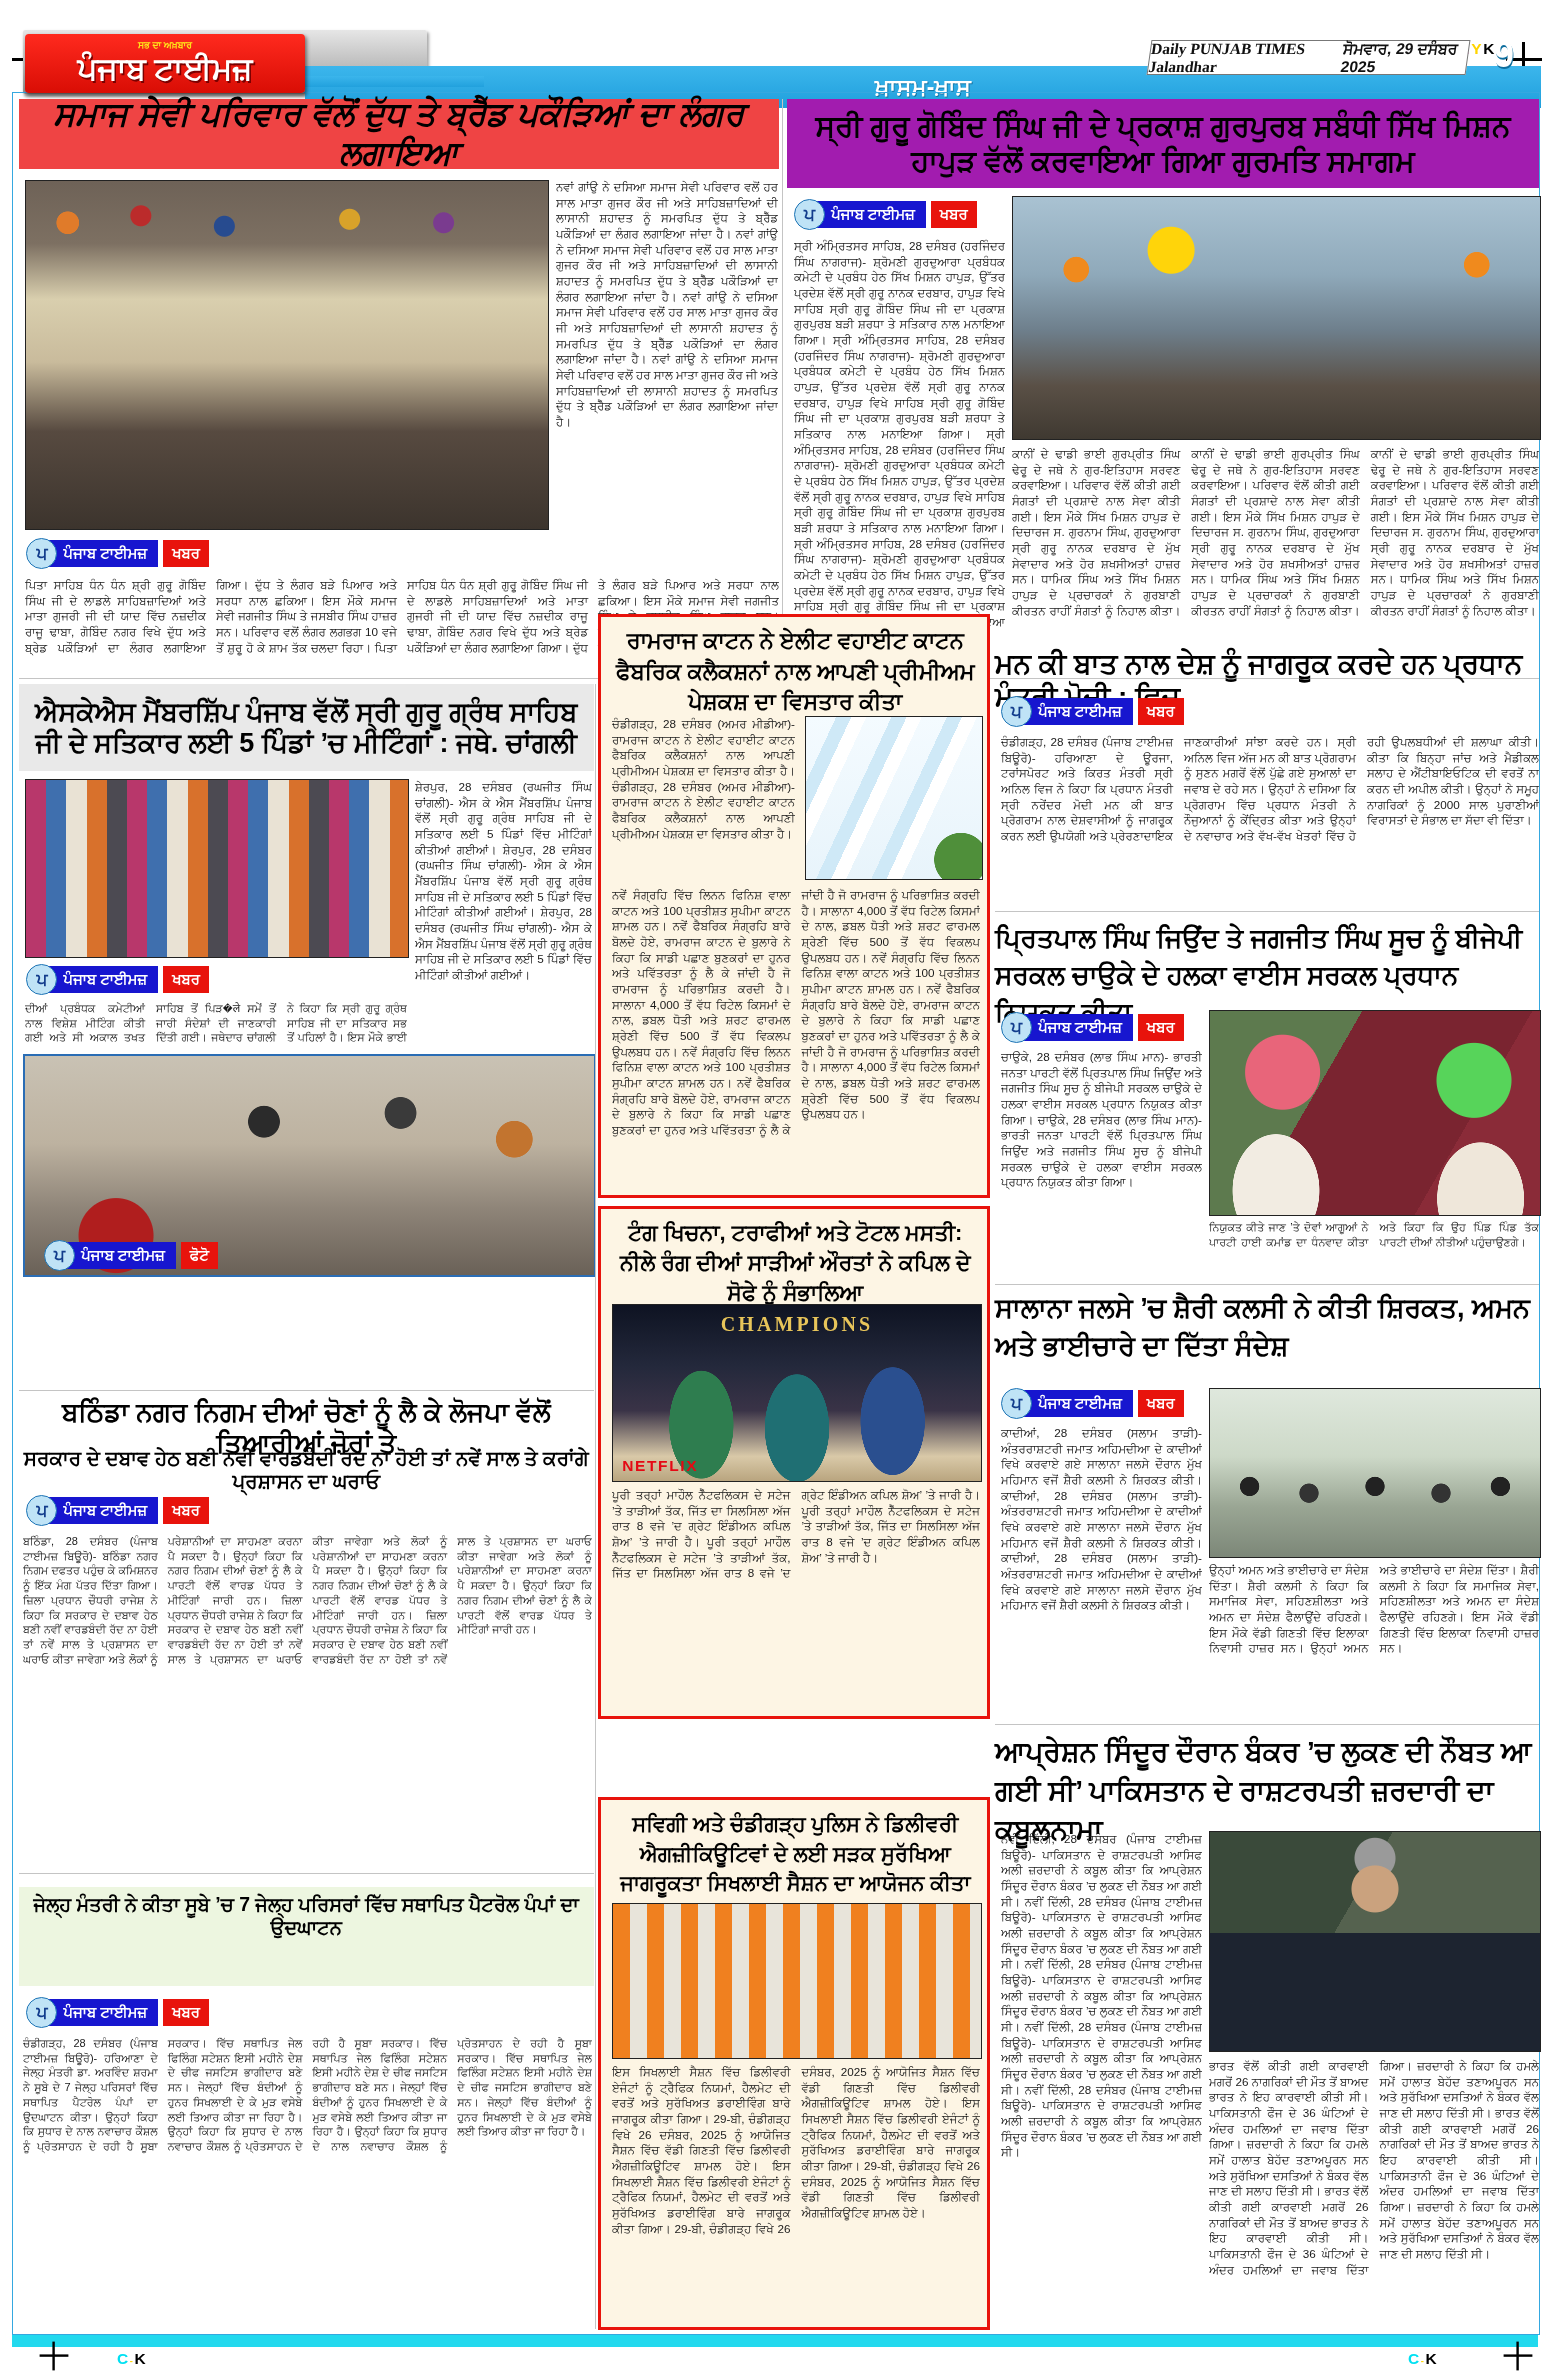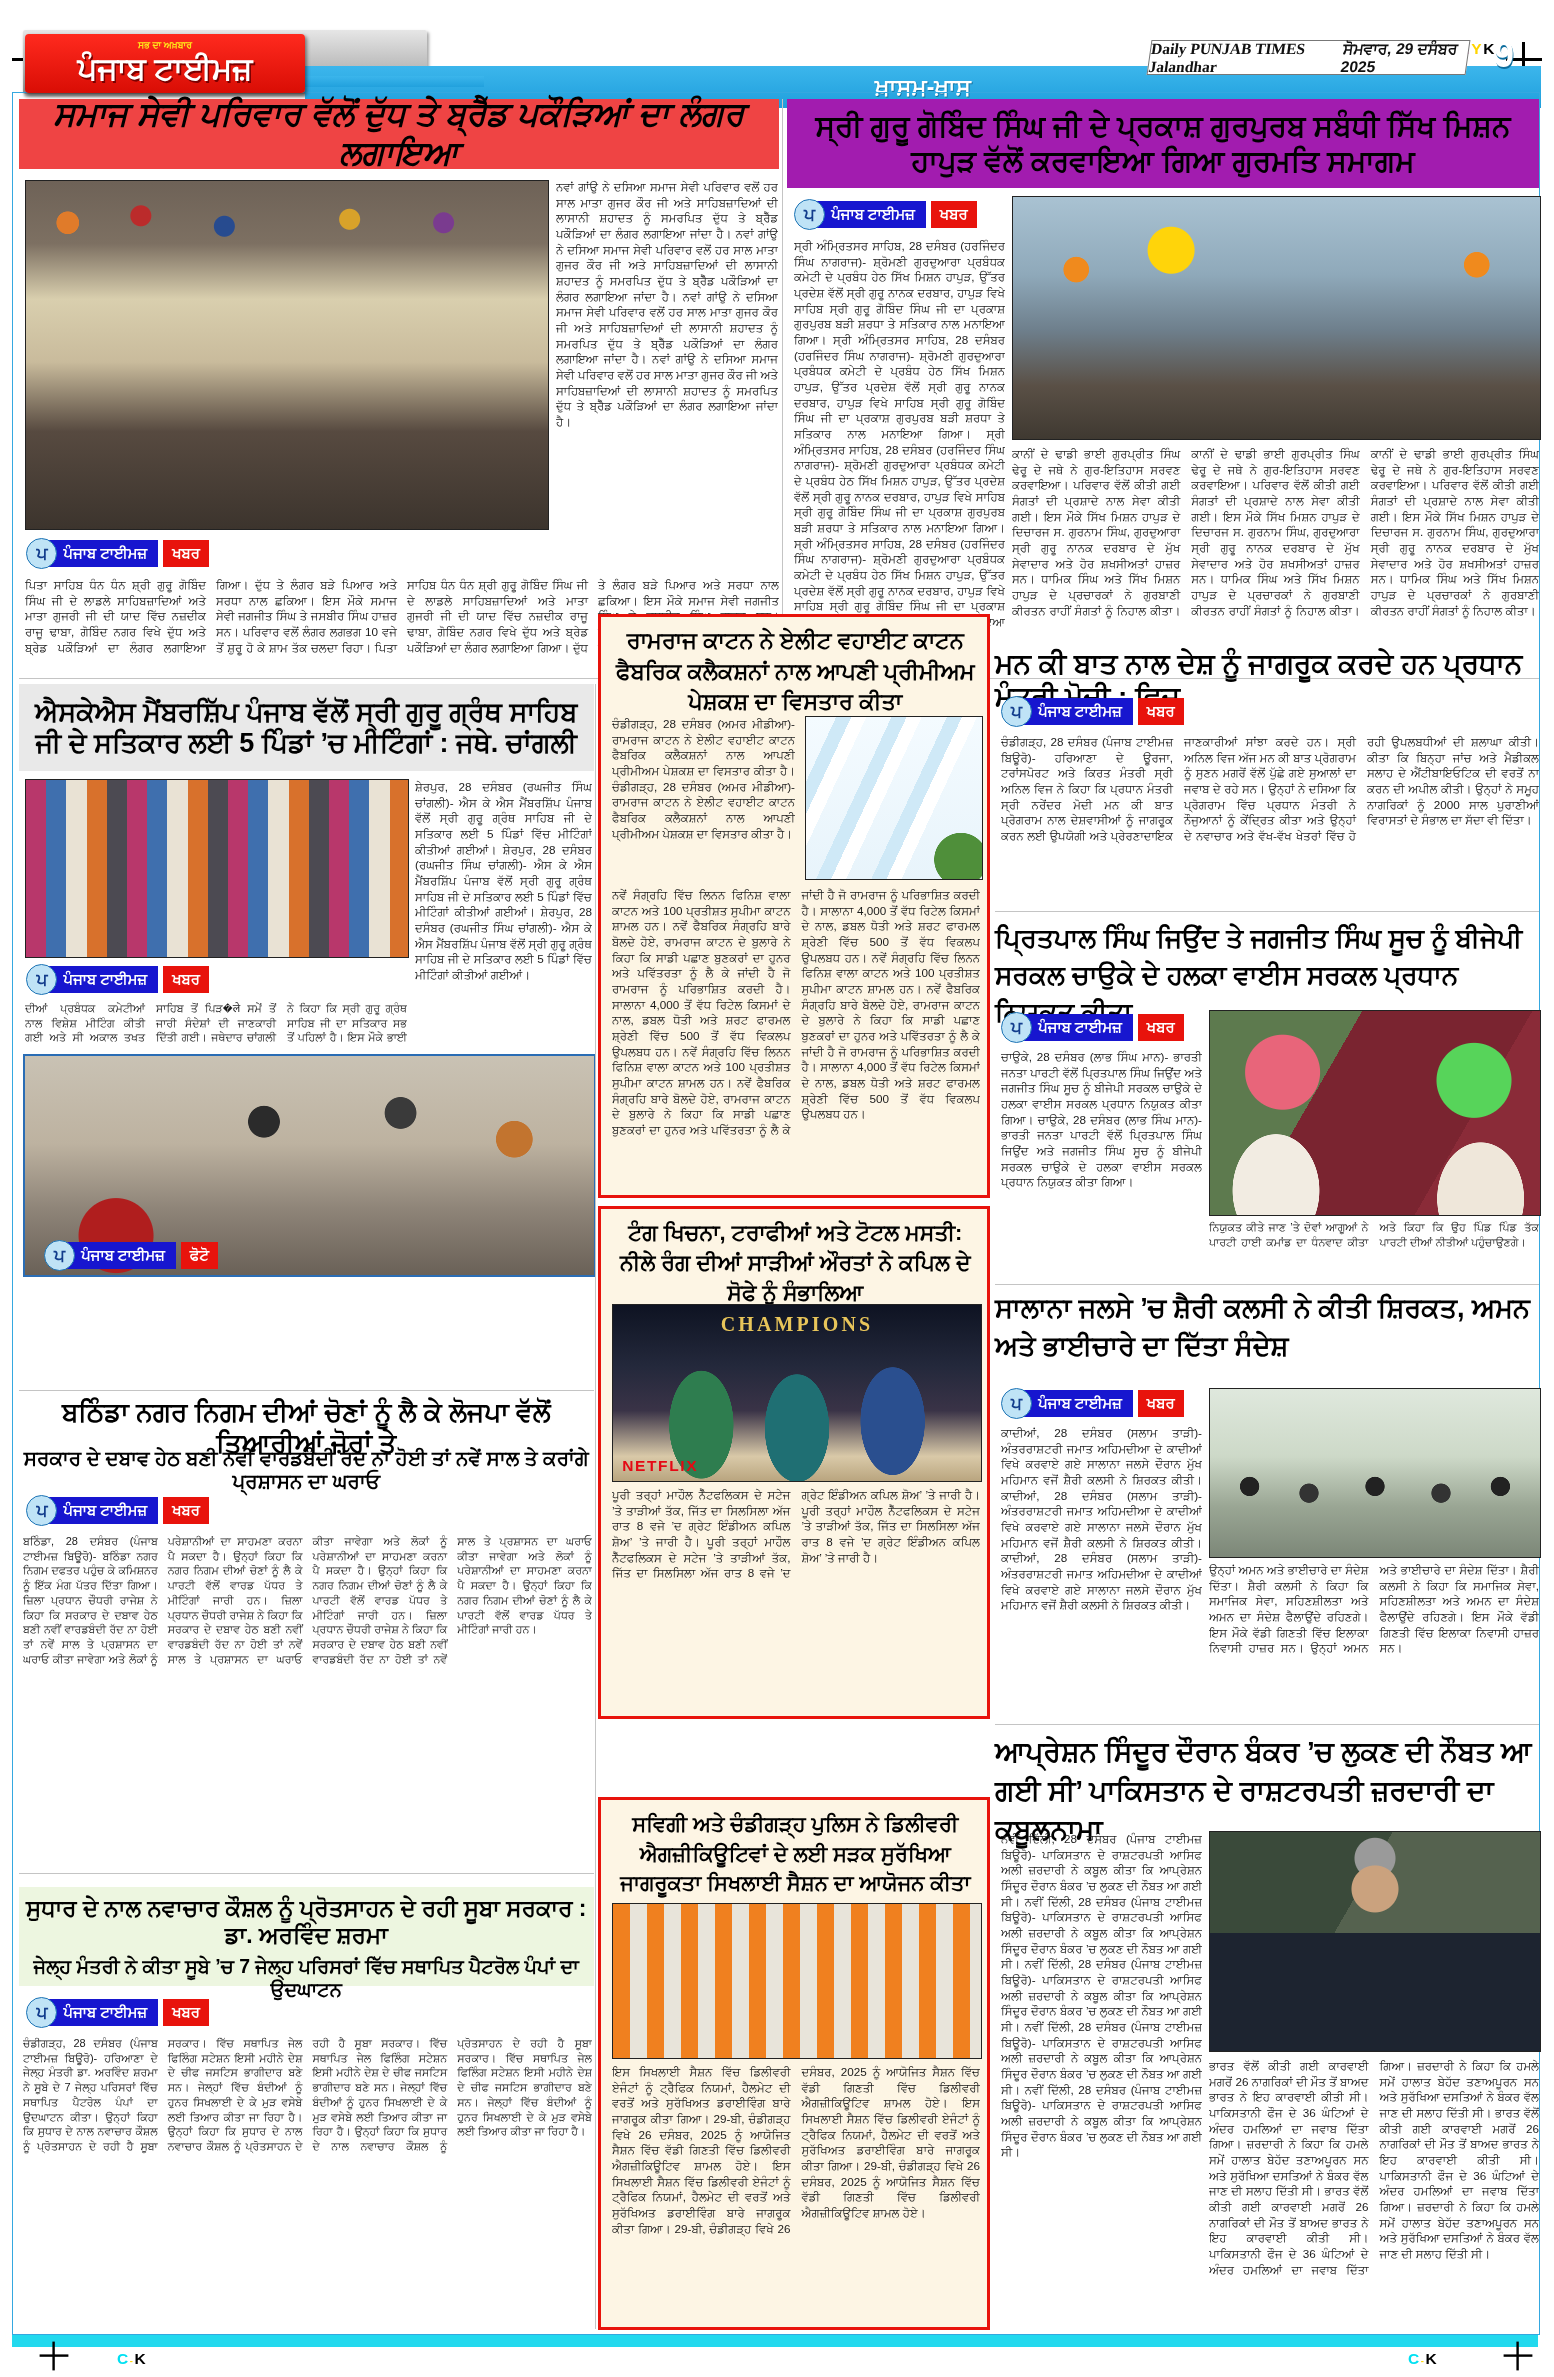--- a/index.html
+++ b/index.html
@@ -265,21 +265,20 @@
     <span class="brand">ਪੰਜਾਬ ਟਾਈਮਜ਼</span>
     <span class="tag">ਖਬਰ</span>
   </div>
   <div class="abs body cols4" style="left:23px;top:1534px;width:569px;height:328px;font-size:11px;">
     <span>ਬਠਿੰਡਾ, 28 ਦਸੰਬਰ (ਪੰਜਾਬ ਟਾਈਮਜ਼ ਬਿਊਰੋ)- ਬਠਿੰਡਾ ਨਗਰ ਨਿਗਮ ਦਫਤਰ ਪਹੁੰਚ ਕੇ ਕਮਿਸ਼ਨਰ ਨੂੰ ਇੱਕ ਮੰਗ ਪੱਤਰ ਦਿੱਤਾ ਗਿਆ।</span>
     <span>ਜ਼ਿਲਾ ਪ੍ਰਧਾਨ ਚੌਧਰੀ ਰਾਜੇਸ਼ ਨੇ ਕਿਹਾ ਕਿ ਸਰਕਾਰ ਦੇ ਦਬਾਵ ਹੇਠ ਬਣੀ ਨਵੀਂ ਵਾਰਡਬੰਦੀ ਰੱਦ ਨਾ ਹੋਈ ਤਾਂ ਨਵੇਂ ਸਾਲ ਤੇ ਪ੍ਰਸ਼ਾਸਨ ਦਾ ਘਰਾਓ ਕੀਤਾ ਜਾਵੇਗਾ ਅਤੇ ਲੋਕਾਂ ਨੂੰ ਪਰੇਸ਼ਾਨੀਆਂ ਦਾ ਸਾਹਮਣਾ ਕਰਨਾ ਪੈ ਸਕਦਾ ਹੈ। ਉਨ੍ਹਾਂ ਕਿਹਾ ਕਿ ਨਗਰ ਨਿਗਮ ਦੀਆਂ ਚੋਣਾਂ ਨੂੰ ਲੈ ਕੇ ਪਾਰਟੀ ਵੱਲੋਂ ਵਾਰਡ ਪੱਧਰ ਤੇ ਮੀਟਿੰਗਾਂ ਜਾਰੀ ਹਨ। ਜ਼ਿਲਾ ਪ੍ਰਧਾਨ ਚੌਧਰੀ ਰਾਜੇਸ਼ ਨੇ ਕਿਹਾ ਕਿ ਸਰਕਾਰ ਦੇ ਦਬਾਵ ਹੇਠ ਬਣੀ ਨਵੀਂ ਵਾਰਡਬੰਦੀ ਰੱਦ ਨਾ ਹੋਈ ਤਾਂ ਨਵੇਂ ਸਾਲ ਤੇ ਪ੍ਰਸ਼ਾਸਨ ਦਾ ਘਰਾਓ ਕੀਤਾ ਜਾਵੇਗਾ ਅਤੇ ਲੋਕਾਂ ਨੂੰ ਪਰੇਸ਼ਾਨੀਆਂ ਦਾ ਸਾਹਮਣਾ ਕਰਨਾ ਪੈ ਸਕਦਾ ਹੈ। ਉਨ੍ਹਾਂ ਕਿਹਾ ਕਿ ਨਗਰ ਨਿਗਮ ਦੀਆਂ ਚੋਣਾਂ ਨੂੰ ਲੈ ਕੇ ਪਾਰਟੀ ਵੱਲੋਂ ਵਾਰਡ ਪੱਧਰ ਤੇ ਮੀਟਿੰਗਾਂ ਜਾਰੀ ਹਨ। ਜ਼ਿਲਾ ਪ੍ਰਧਾਨ ਚੌਧਰੀ ਰਾਜੇਸ਼ ਨੇ ਕਿਹਾ ਕਿ ਸਰਕਾਰ ਦੇ ਦਬਾਵ ਹੇਠ ਬਣੀ ਨਵੀਂ ਵਾਰਡਬੰਦੀ ਰੱਦ ਨਾ ਹੋਈ ਤਾਂ ਨਵੇਂ ਸਾਲ ਤੇ ਪ੍ਰਸ਼ਾਸਨ ਦਾ ਘਰਾਓ ਕੀਤਾ ਜਾਵੇਗਾ ਅਤੇ ਲੋਕਾਂ ਨੂੰ ਪਰੇਸ਼ਾਨੀਆਂ ਦਾ ਸਾਹਮਣਾ ਕਰਨਾ ਪੈ ਸਕਦਾ ਹੈ। ਉਨ੍ਹਾਂ ਕਿਹਾ ਕਿ ਨਗਰ ਨਿਗਮ ਦੀਆਂ ਚੋਣਾਂ ਨੂੰ ਲੈ ਕੇ ਪਾਰਟੀ ਵੱਲੋਂ ਵਾਰਡ ਪੱਧਰ ਤੇ ਮੀਟਿੰਗਾਂ ਜਾਰੀ ਹਨ।</span>
   </div>
   <div class="abs divider" style="left:18.7px;top:1873px;width:575px;height:0.8px;"></div>
 
   <div class="abs" style="left:18.7px;top:1887px;width:575px;height:99px;background:#edf6e0;">
-    <div class="hl" style="font-size:23px;text-align:center;padding-top:7.8px;">ਸੁਧਾਰ ਦੇ ਨਾਲ ਨਵਾਚਾਰ ਕੌਸ਼ਲ ਨੂੰ ਪ੍ਰੋਤਸਾਹਨ ਦੇ ਰਹੀ ਸੂਬਾ ਸਰਕਾਰ : ਡਾ. ਅਰਵਿੰਦ ਸ਼ਰਮਾ</div>
     <div class="subhl" style="font-size:19.4px;padding-top:6.2px;">ਜੇਲ੍ਹ ਮੰਤਰੀ ਨੇ ਕੀਤਾ ਸੂਬੇ ’ਚ 7 ਜੇਲ੍ਹ ਪਰਿਸਰਾਂ ਵਿੱਚ ਸਥਾਪਿਤ ਪੈਟਰੋਲ ਪੰਪਾਂ ਦਾ ਉਦਘਾਟਨ</div>
   </div>
   <div class="abs badge" style="left:26.4px;top:1997px;">
     <span class="logo">ਪ</span>
     <span class="brand">ਪੰਜਾਬ ਟਾਈਮਜ਼</span>
     <span class="tag">ਖਬਰ</span>
   </div>
   <div class="abs body cols4" style="left:23px;top:2036px;width:569px;height:291px;font-size:11px;">
     <span>ਚੰਡੀਗੜ੍ਹ, 28 ਦਸੰਬਰ (ਪੰਜਾਬ ਟਾਈਮਜ਼ ਬਿਊਰੋ)- ਹਰਿਆਣਾ ਦੇ ਜੇਲ੍ਹ ਮੰਤਰੀ ਡਾ. ਅਰਵਿੰਦ ਸ਼ਰਮਾ ਨੇ ਸੂਬੇ ਦੇ 7 ਜੇਲ੍ਹ ਪਰਿਸਰਾਂ ਵਿੱਚ ਸਥਾਪਿਤ ਪੈਟਰੋਲ ਪੰਪਾਂ ਦਾ ਉਦਘਾਟਨ ਕੀਤਾ।</span>
     <span>ਉਨ੍ਹਾਂ ਕਿਹਾ ਕਿ ਸੁਧਾਰ ਦੇ ਨਾਲ ਨਵਾਚਾਰ ਕੌਸ਼ਲ ਨੂੰ ਪ੍ਰੋਤਸਾਹਨ ਦੇ ਰਹੀ ਹੈ ਸੂਬਾ ਸਰਕਾਰ। ਵਿੱਚ ਸਥਾਪਿਤ ਜੇਲ ਫਿਲਿੰਗ ਸਟੇਸ਼ਨ ਇਸੀ ਮਹੀਨੇ ਦੇਸ਼ ਦੇ ਚੀਫ ਜਸਟਿਸ ਭਾਗੀਦਾਰ ਬਣੇ ਸਨ। ਜੇਲ੍ਹਾਂ ਵਿੱਚ ਬੰਦੀਆਂ ਨੂੰ ਹੁਨਰ ਸਿਖਲਾਈ ਦੇ ਕੇ ਮੁੜ ਵਸੇਬੇ ਲਈ ਤਿਆਰ ਕੀਤਾ ਜਾ ਰਿਹਾ ਹੈ। ਉਨ੍ਹਾਂ ਕਿਹਾ ਕਿ ਸੁਧਾਰ ਦੇ ਨਾਲ ਨਵਾਚਾਰ ਕੌਸ਼ਲ ਨੂੰ ਪ੍ਰੋਤਸਾਹਨ ਦੇ ਰਹੀ ਹੈ ਸੂਬਾ ਸਰਕਾਰ। ਵਿੱਚ ਸਥਾਪਿਤ ਜੇਲ ਫਿਲਿੰਗ ਸਟੇਸ਼ਨ ਇਸੀ ਮਹੀਨੇ ਦੇਸ਼ ਦੇ ਚੀਫ ਜਸਟਿਸ ਭਾਗੀਦਾਰ ਬਣੇ ਸਨ। ਜੇਲ੍ਹਾਂ ਵਿੱਚ ਬੰਦੀਆਂ ਨੂੰ ਹੁਨਰ ਸਿਖਲਾਈ ਦੇ ਕੇ ਮੁੜ ਵਸੇਬੇ ਲਈ ਤਿਆਰ ਕੀਤਾ ਜਾ ਰਿਹਾ ਹੈ। ਉਨ੍ਹਾਂ ਕਿਹਾ ਕਿ ਸੁਧਾਰ ਦੇ ਨਾਲ ਨਵਾਚਾਰ ਕੌਸ਼ਲ ਨੂੰ ਪ੍ਰੋਤਸਾਹਨ ਦੇ ਰਹੀ ਹੈ ਸੂਬਾ ਸਰਕਾਰ। ਵਿੱਚ ਸਥਾਪਿਤ ਜੇਲ ਫਿਲਿੰਗ ਸਟੇਸ਼ਨ ਇਸੀ ਮਹੀਨੇ ਦੇਸ਼ ਦੇ ਚੀਫ ਜਸਟਿਸ ਭਾਗੀਦਾਰ ਬਣੇ ਸਨ। ਜੇਲ੍ਹਾਂ ਵਿੱਚ ਬੰਦੀਆਂ ਨੂੰ ਹੁਨਰ ਸਿਖਲਾਈ ਦੇ ਕੇ ਮੁੜ ਵਸੇਬੇ ਲਈ ਤਿਆਰ ਕੀਤਾ ਜਾ ਰਿਹਾ ਹੈ।</span>

